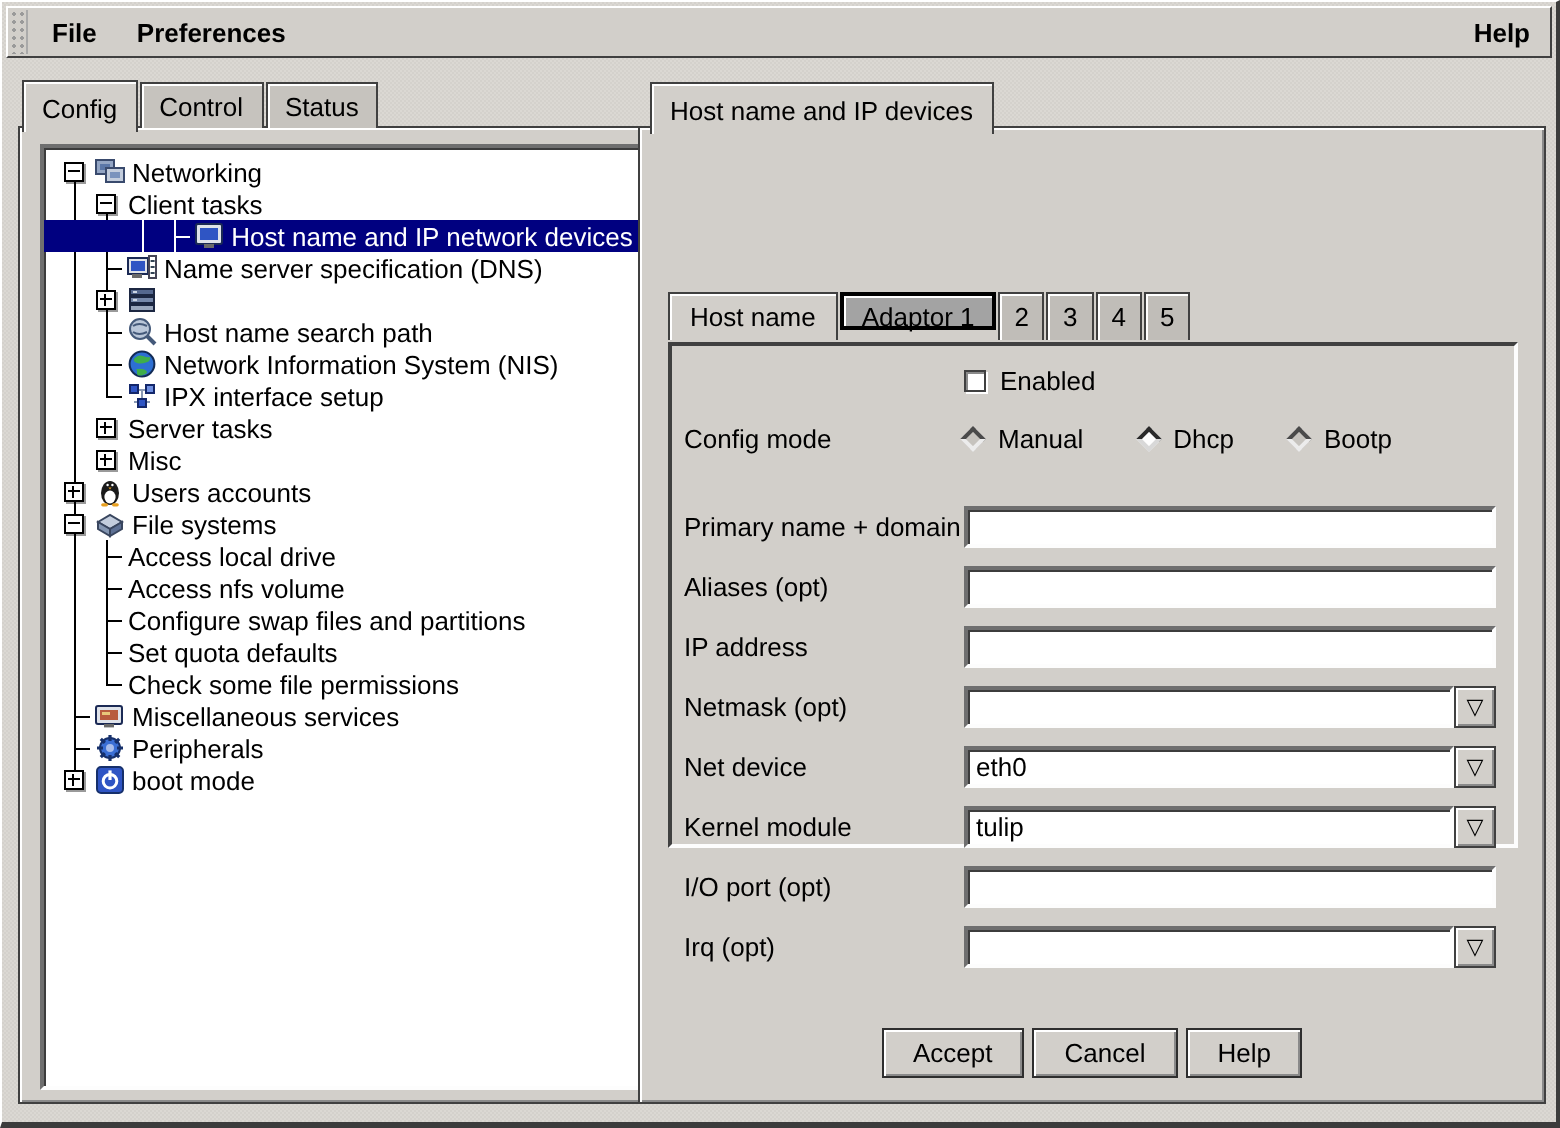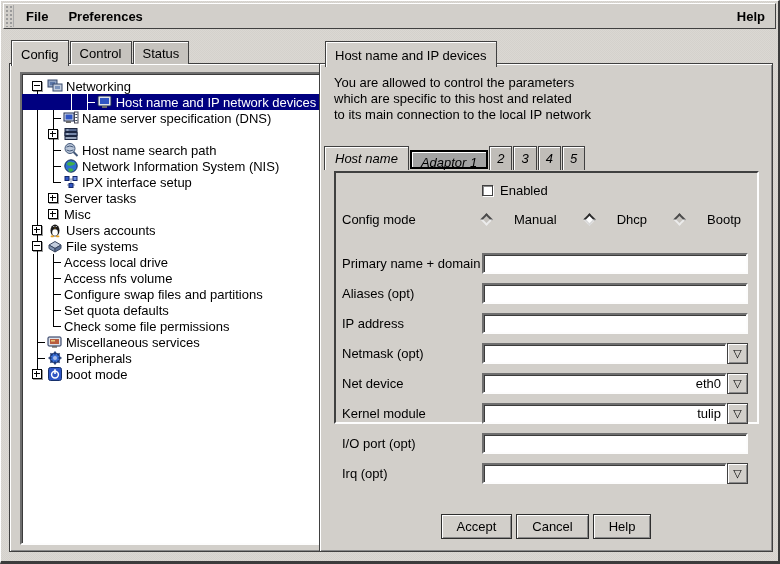--- a/index.html
+++ b/index.html
@@ -50,43 +50,43 @@
   .g.e.ld::after  { content:""; position:absolute; left:8px; bottom:0; height:4px; width:1px; background:#000; }
   .g.e i { position:absolute; left:3px; top:3px; width:10px; height:10px; background:#fff;
     border:1px solid #000; box-shadow:1px 1px 0 #9a9a9a; }
   .g.e i::before { content:""; position:absolute; left:1px; top:3px; width:6px; height:1px; background:#000; }
   .g.e.plus i::after { content:""; position:absolute; left:3px; top:1px; width:1px; height:6px; background:#000; }
   .ticon { width:16px; height:16px; flex:none; margin-left:2px; }
   
   .rightframe { position:absolute; left:318px; top:62px; width:454px; height:489px;
     background:#d2cfca; border:1px solid #404040; box-shadow:inset 1px 1px 0 #fff, inset -1px -1px 0 #8a8a8a; }
   .desc { position:absolute; left:14px; top:11px; line-height:16px; }
-  .subtabs { position:absolute; left:4px; top:82px; display:flex; align-items:center; z-index:3;font-style:italic; }
+  .subtabs { position:absolute; left:14px; top:82px; display:flex; align-items:flex-start; z-index:3; }
   .subtab { background:#d2cfca; border:1px solid #404040; border-bottom:none;
     box-shadow:inset 1px 1px 0 #fff; padding:4px 10px; height:24px; margin-right:1px; }
   .subtab.num { background:#c0bdb8; padding:4px 7px; }
   .subtab.active { background:#a3a3a3; border:1px solid #000; box-shadow:inset 0 0 0 1px #000, inset 2px 2px 0 #fff;
     height:19px; margin-bottom:-2px; z-index:4; position:relative; }
   .formframe { position:absolute; left:14px; top:107px; width:425px; height:253px;
     border:2px solid; border-color:#404040 #fdfdfd #fdfdfd #404040; background:transparent; padding:5px 0 0 6px; }
   .frow { display:flex; align-items:center; height:30px; }
   .frow .flabel { width:140px; flex:none; }
   .cbrow { height:24px; }
   .cbbox { width:11px; height:11px; background:#fff; border:1px solid #404040;
     box-shadow:1px 1px 0 #fff, inset 1px 1px 0 #8a8a8a; margin-right:7px; }
   .radios { display:flex; align-items:center; gap:28px; }
-  .radio { display:flex; align-items:center; gap:23px; }
+  .radio { display:flex; align-items:center; gap:8px; }
   .diamond { width:9px; height:9px; transform:rotate(45deg); background:#c6c3be;
     border:2px solid; border-color:#4a4a4a #ececec #ececec #4a4a4a; }
   .radio.on .diamond { background:#fdfdfd; border-color:#2a2a2a #d8d8d8 #d8d8d8 #2a2a2a; }
   .tf { flex:1; height:21px; background:#fff; border:2px solid; border-color:#6f6f6f #fdfdfd #fdfdfd #6f6f6f;
     box-shadow:inset 1px 1px 0 #3c3c3c; font:13px "Liberation Sans","DejaVu Sans",sans-serif;
     padding:0 4px; margin-right:9px; outline:none; }
   .combo { display:flex; flex:1; align-items:stretch; margin-right:9px; }
-  .combo .tf { margin-right:0;text-align:right; }
+  .combo .tf { margin-right:0; }
   .dd { width:21px; flex:none; background:#d2cfca; border:1px solid #404040;
     box-shadow:inset 1px 1px 0 #fff, inset -1px -1px 0 #8a8a8a;
     display:flex; align-items:center; justify-content:center; font-size:11px; }
   .dd::after { content:"▽"; }
   .btnrow { position:absolute; left:0; right:0; top:450px; display:flex; justify-content:center; gap:4px; }
   .btn { background:#d2cfca; border:1px solid #2e2e2e;
     box-shadow:inset 1px 1px 0 #fff, inset -1px -1px 0 #8a8a8a;
     padding:4px 15px; font:13px "Liberation Sans","DejaVu Sans",sans-serif; }
 </style>
 </head>
@@ -115,20 +115,27 @@
         </span>
     <svg class="ticon" viewBox="0 0 16 16">
           <rect x="1" y="2" width="9" height="7" fill="#93a5c4" stroke="#394a6d"></rect>
           <rect x="3" y="4" width="5" height="3" fill="#5b77a8"></rect>
           <rect x="6" y="6" width="9" height="7" fill="#c3cddd" stroke="#394a6d"></rect>
           <rect x="8" y="8" width="5" height="3" fill="#7a93bd"></rect>
         </svg>
     <span class="tlabel">Networking</span>
   </div>
 
+  <div class="trow">
+    <span class="g l"></span>
+    <span class="g e ld">
+          <i></i>
+        </span>
+    <span class="tlabel">Client tasks</span>
+  </div>
 
   <div class="trow sel">
     <span class="g l"></span>
     <span class="g t"></span>
     <svg class="ticon" viewBox="0 0 16 16">
           <rect x="1" y="2" width="13" height="10" rx="1" fill="#dfe3ea" stroke="#1b2a55"></rect>
           <rect x="3" y="4" width="9" height="6" fill="#2f55c4"></rect>
           <rect x="5" y="12" width="5" height="2" fill="#6a6a6a"></rect>
         </svg>
     <span class="tlabel">Host name and IP network devices</span>
@@ -307,25 +314,20 @@
 
  </div>
 </div>
 
 <div class="tabrow" style="left:324px; top:40px;">
   <div class="tab active">Host name and IP devices</div>
 </div>
 
 <div class="rightframe">
 
-  <div class="desc">
-    <div>You are allowed to control the parameters</div>
-    <div>which are specific to this host and related</div>
-    <div>to its main connection to the local IP network</div>
-  </div>
 
   <div class="subtabs">
     <div class="subtab">Host name</div>
     <div class="subtab active">Adaptor 1</div>
     <div class="subtab num">2</div>
     <div class="subtab num">3</div>
     <div class="subtab num">4</div>
     <div class="subtab num">5</div>
   </div>
 

